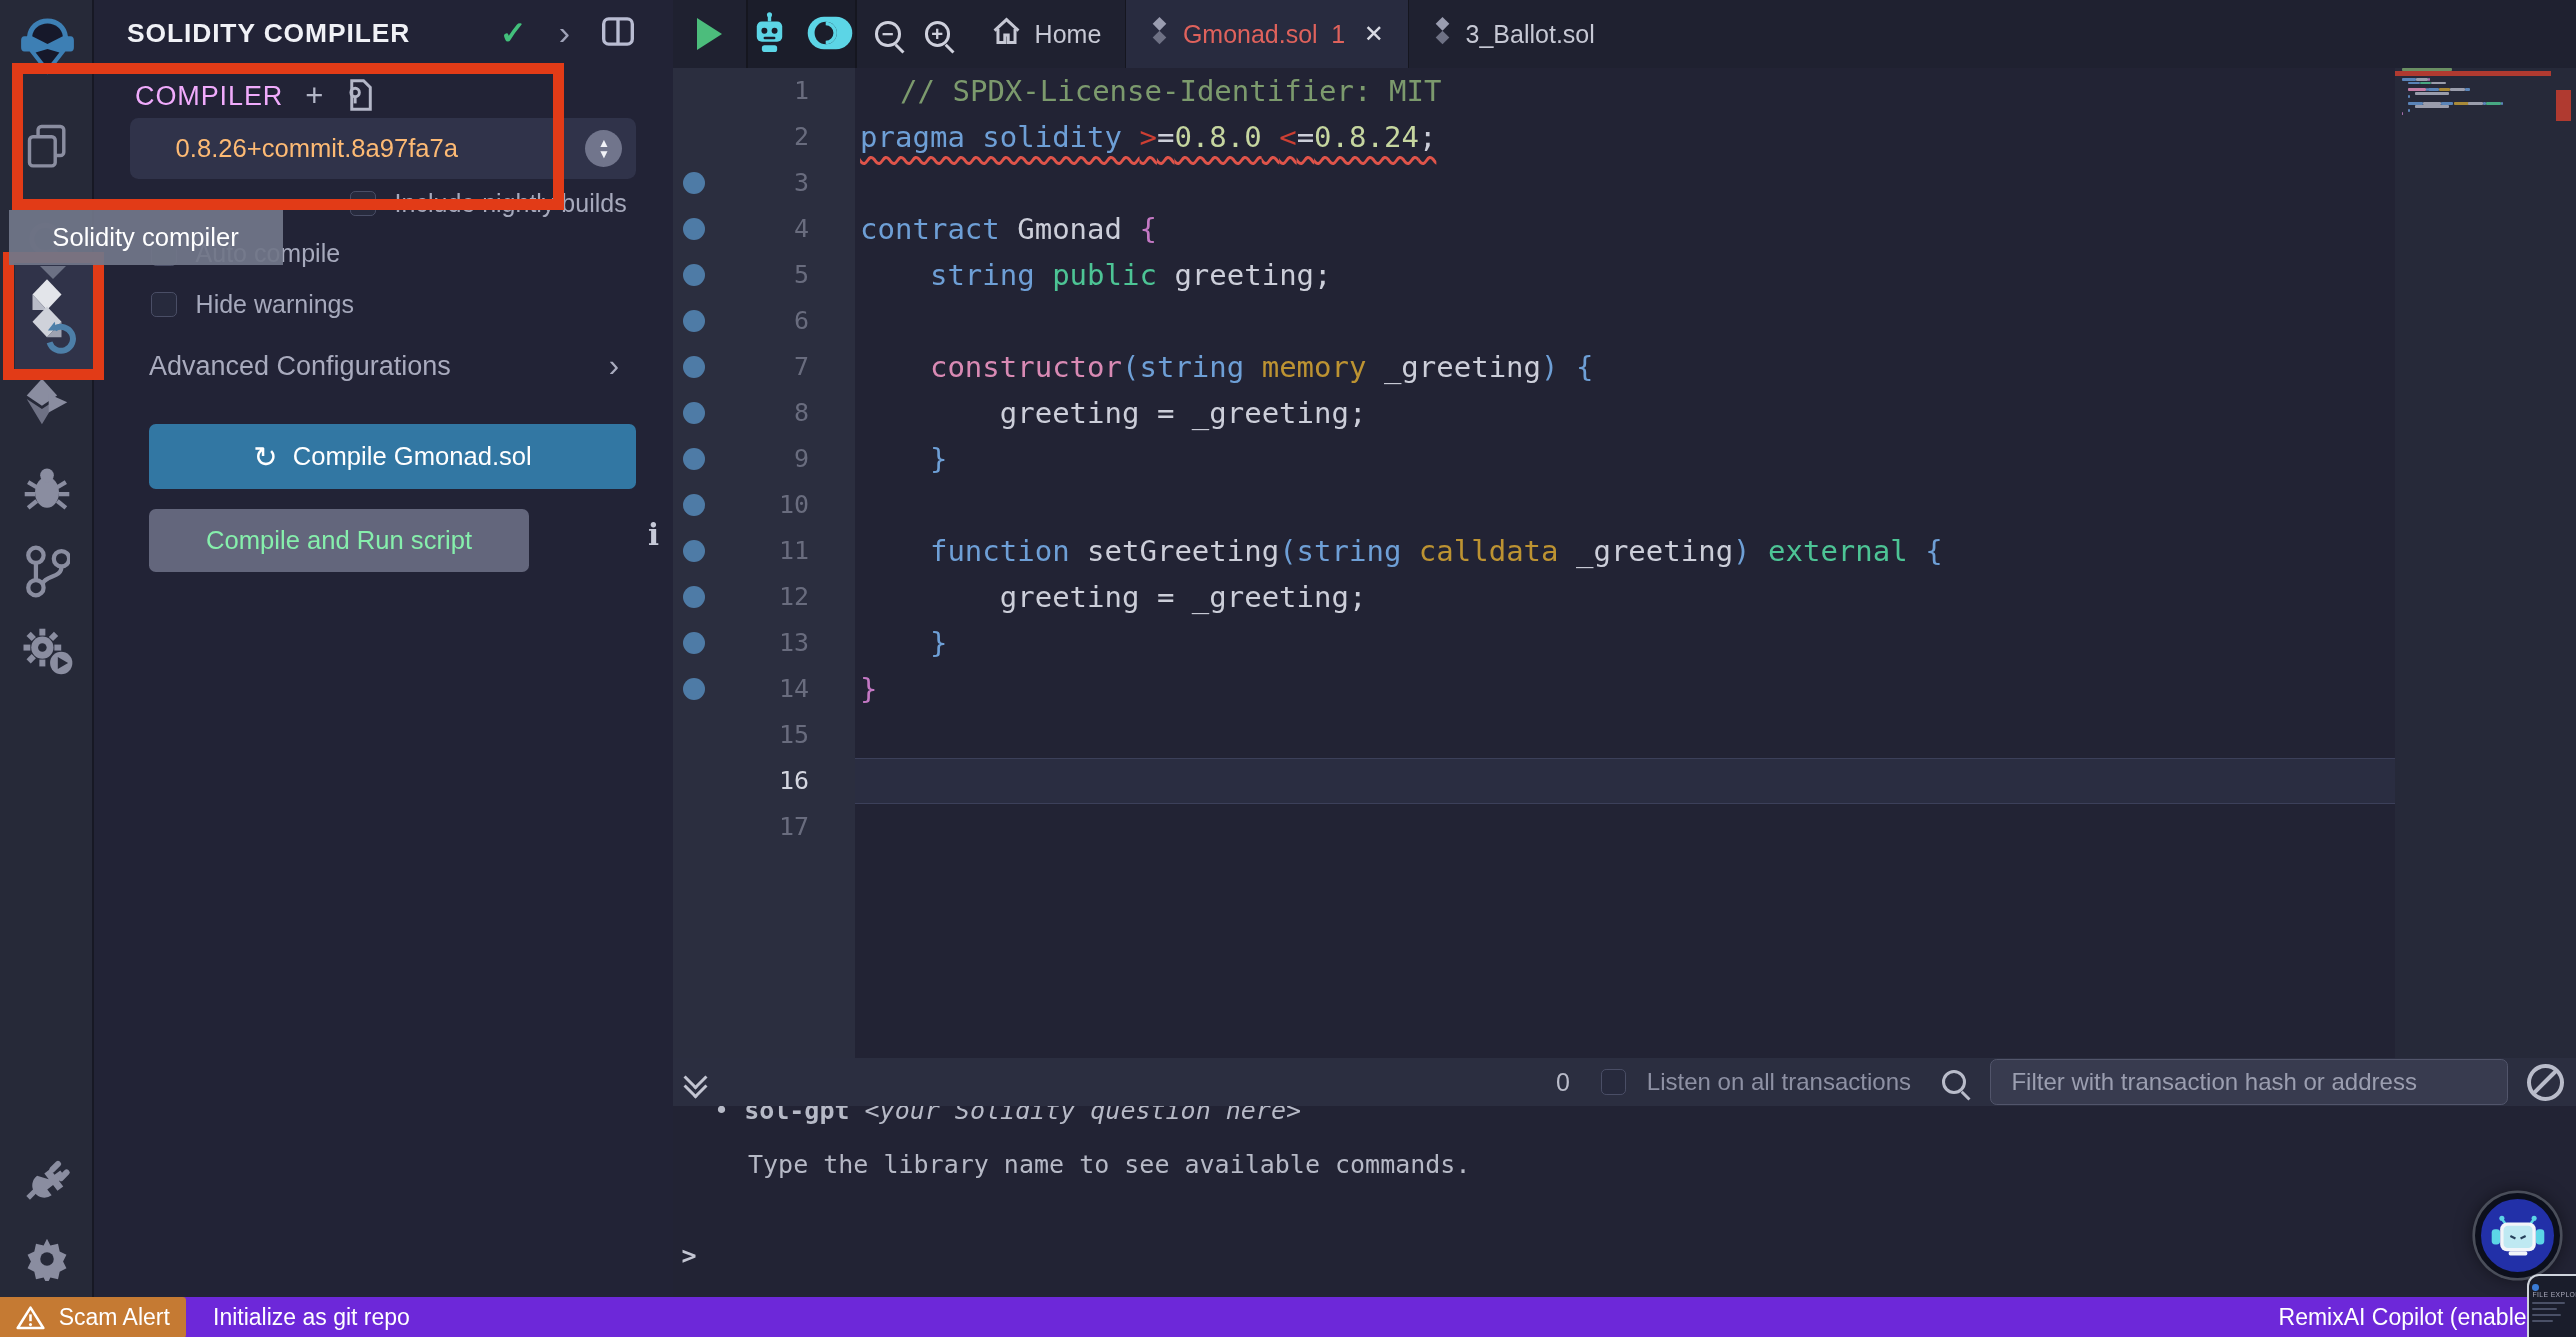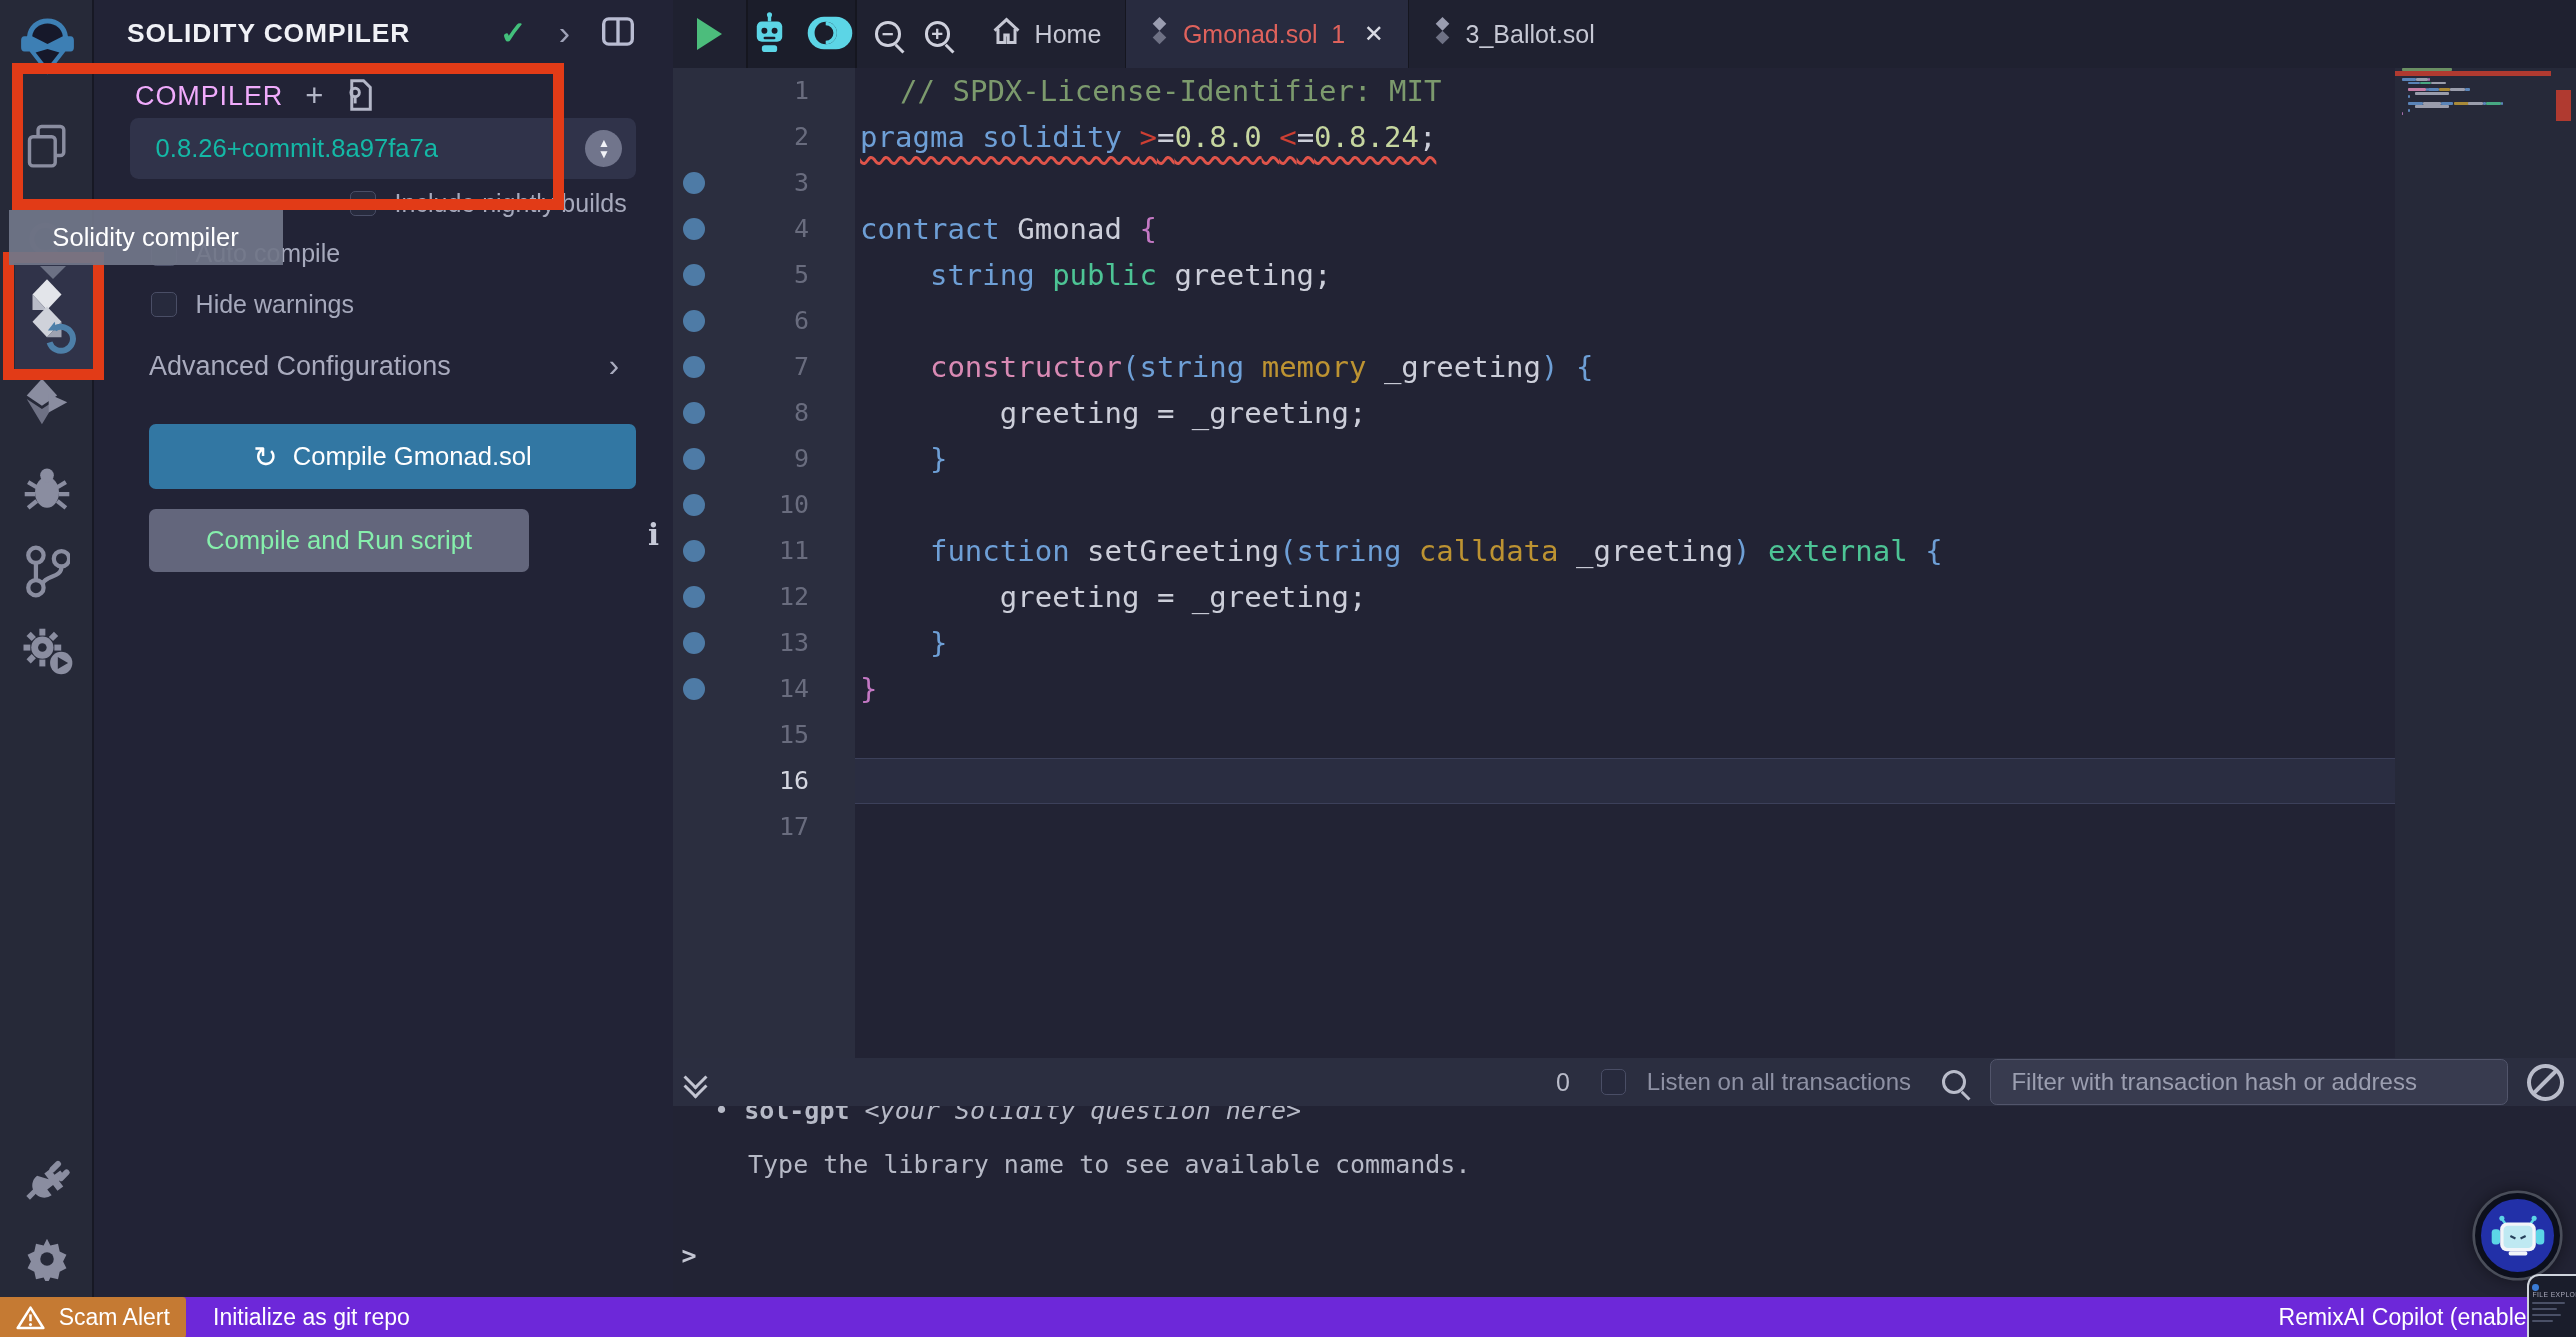--- a/index.html
+++ b/index.html
@@ -24,21 +24,21 @@
   .chev-glyph  { color:#9fa2b8; font-size:34px; line-height:0.8; }
 
   .red-box-compiler { position:absolute; left:12px; top:63px; width:552px; height:147px;
                       border:11px solid #e23b17; z-index:6; pointer-events:none; }
   .compiler-label-row { position:absolute; left:39px; top:78px; display:flex; align-items:center; gap:22px; }
   .compiler-caps { color:#f0abfc; font-size:27px; letter-spacing:0.9px; }
   .plus-glyph { color:#b4b7c8; font-size:31px; font-weight:400; }
   .version-select { position:absolute; left:34px; top:118px; width:506px; height:61px;
                     background:#30334a; border-radius:8.5px; display:flex; align-items:center;
                     padding:0 13.6px 0 25.6px; }
-  .version-text { color:#14b8a6; font-size:25.6px; }
+  .version-text { color:#fdba74; font-size:25.6px;margin-left:20px; }
   .spin-badge { margin-left:auto; width:37px; height:37px; border-radius:50%; background:#71758c;
                 display:flex; flex-direction:column; align-items:center; justify-content:center;
                 color:#f2f3f8; font-size:12px; line-height:11px; }
 
   .cbx-row { position:absolute; display:flex; align-items:center; gap:19px; }
   .cbx { width:25.6px; height:25.6px; border:1.7px solid #4a4e66; border-radius:5.1px; background:#272a3d; flex:0 0 auto; }
   .cbx-label { color:#a6a9bc; font-size:25px; }
 
   .adv-row { position:absolute; left:53px; top:348px; width:470px; display:flex; align-items:center; }
   .adv-label { color:#a9abbe; font-size:27px; }

